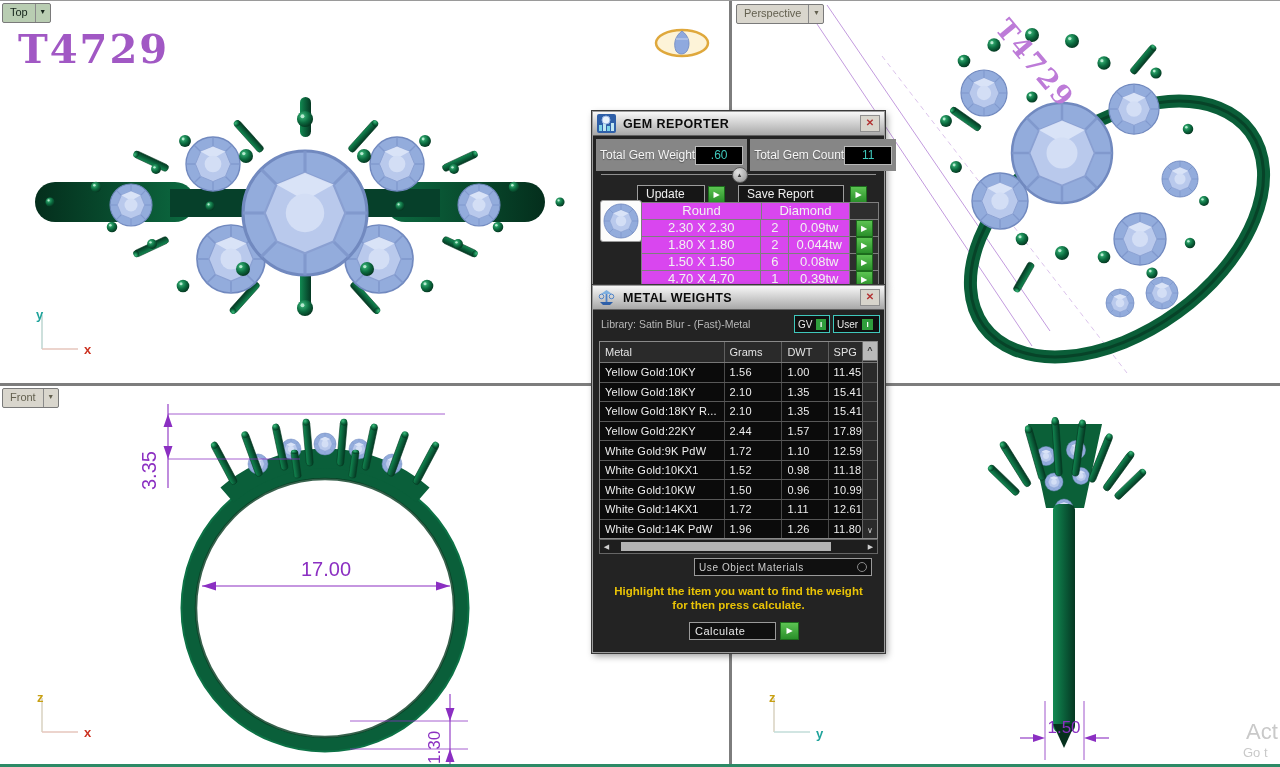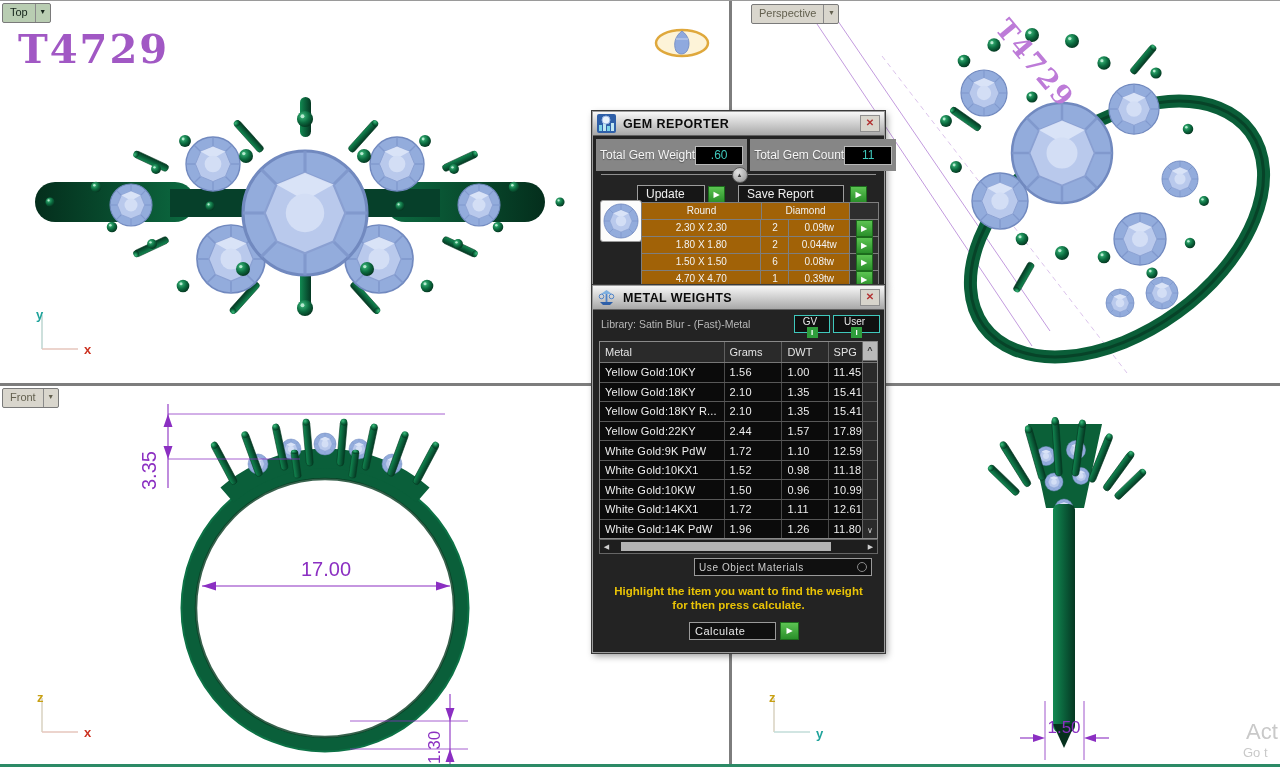--- a/index.html
+++ b/index.html
@@ -37,30 +37,30 @@
   .gr-lab{color:#f5f5f5;font-size:12px;text-shadow:0 1px 1px #555;white-space:nowrap;}
   .valbox{margin-left:auto;width:46px;height:17px;background:#000;border:1px solid #b8b8b8;
           color:#3fc8bc;font-size:12px;text-align:center;line-height:17px;}
   .btn-dark{background:#161616;border:1px solid #9c9c9c;color:#efefef;font-size:12px;
             height:17px;line-height:16px;padding:0 8px;cursor:default;}
   .btn-green{width:15px;height:15px;background:linear-gradient(#5cc452,#2a8f2a);border:1px solid #1c6b1c;
              color:#fff;font-size:8px;text-align:center;line-height:15px;flex:none;cursor:default;}
   .gr-table{position:absolute;left:48px;right:5px;top:90px;border:1px solid #7e7e7e;}
   .gr-row{display:flex;height:16px;border-top:1px solid #7e7e7e;align-items:stretch;}
   .gr-row:first-child{border-top:none;}
-  .gr-cell{color:#f2f2f2;font-size:10px;text-align:center;line-height:16px;background:#a16207;
+  .gr-cell{color:#f2f2f2;font-size:13px;text-align:center;line-height:16px;background:#d946ef;
            border-left:1px solid #7e7e7e;overflow:hidden;white-space:nowrap;}
   .gr-cell:first-child{border-left:none;}
   .c-size{width:119px;} .c-cnt{width:27px;} .c-wt{width:60px;}
   .c-arrow{width:28px;display:flex;align-items:center;justify-content:center;background:#2e2e2e;border-left:1px solid #7e7e7e;}
 
   
   .mw-lib{position:absolute;left:8px;top:32px;color:#b8b8b8;font-size:10.5px;}
   .tealbtn{position:absolute;top:29px;height:16px;background:#101010;border:1px solid #3fc8bc;
-           display:flex;align-items:center;padding:0 3px;cursor:default;flex-direction:column;}
+           display:flex;align-items:center;padding:0 3px;cursor:default;}
   .tealbtn .tl{color:#e8e8e8;font-size:10px;margin-right:4px;}
   .toggle{width:11px;height:11px;background:#2f9e3c;color:#fff;font-size:8px;font-weight:bold;
           text-align:center;line-height:11px;}
   .mw-table{position:absolute;left:6px;top:55px;width:277px;height:196px;border:1px solid #8a8a8a;
             display:flex;flex-direction:column;background:#0b0b0b;}
   .mw-hrow{display:flex;height:20px;background:#2a2a2a;border-bottom:1px solid #777;flex:none;}
   .mw-hcell{color:#e3e3e3;font-size:11px;line-height:20px;padding-left:5px;border-left:1px solid #5f5f5f;
             overflow:hidden;white-space:nowrap;}
   .mw-row{display:flex;flex:1;border-bottom:1px solid #585858;}
   .mw-cell{color:#eeeeee;font-size:11px;display:flex;align-items:center;padding-left:5px;
@@ -255,21 +255,21 @@
       <use href="#ball" transform="translate(472,200) scale(.7)"></use>
         <use href="#ball" transform="translate(456,128) scale(.75)"></use>
       <use href="#ball" transform="translate(424,72) scale(.8)"></use>
         <use href="#ball" transform="translate(300,96) scale(.8)"></use>
       <use href="#pin" transform="translate(248,128) rotate(-55) scale(1,.75)"></use>
       <use href="#pin" transform="translate(400,72) rotate(40) scale(1,.75)"></use>
       <use href="#pin" transform="translate(300,262) rotate(-150) scale(1,.7)"></use>
     </g>
     <text transform="translate(262,28) rotate(50)" font-family="DejaVu Serif,serif" font-weight="bold" font-size="27" fill="#bd7bd8" letter-spacing="2">T4729</text>
   </svg>
-  <div class="vp-tab tab-gray" style="left:736px;top:3px;margin-left:15px;">
+  <div class="vp-tab tab-gray" style="left:736px;top:3px;">
     <span class="lbl">Perspective</span>
     <span class="dd">▼</span>
   </div>
 
   <svg class="abs" style="left:0;top:385px;" width="729" height="378" viewBox="0 0 729 378">
     <circle cx="325" cy="222" r="143" fill="none" stroke="#0d7246" stroke-width="3"></circle>
     <circle cx="325" cy="222" r="136" fill="none" stroke="#0a5f3a" stroke-width="13"></circle>
     <circle cx="325" cy="222" r="129" fill="none" stroke="#05391f" stroke-width="2.5" opacity=".8"></circle>
     <path d="M227 109 A150 150 0 0 1 423 109" fill="none" stroke="#0a5f3a" stroke-width="20"></path>
     <g>

